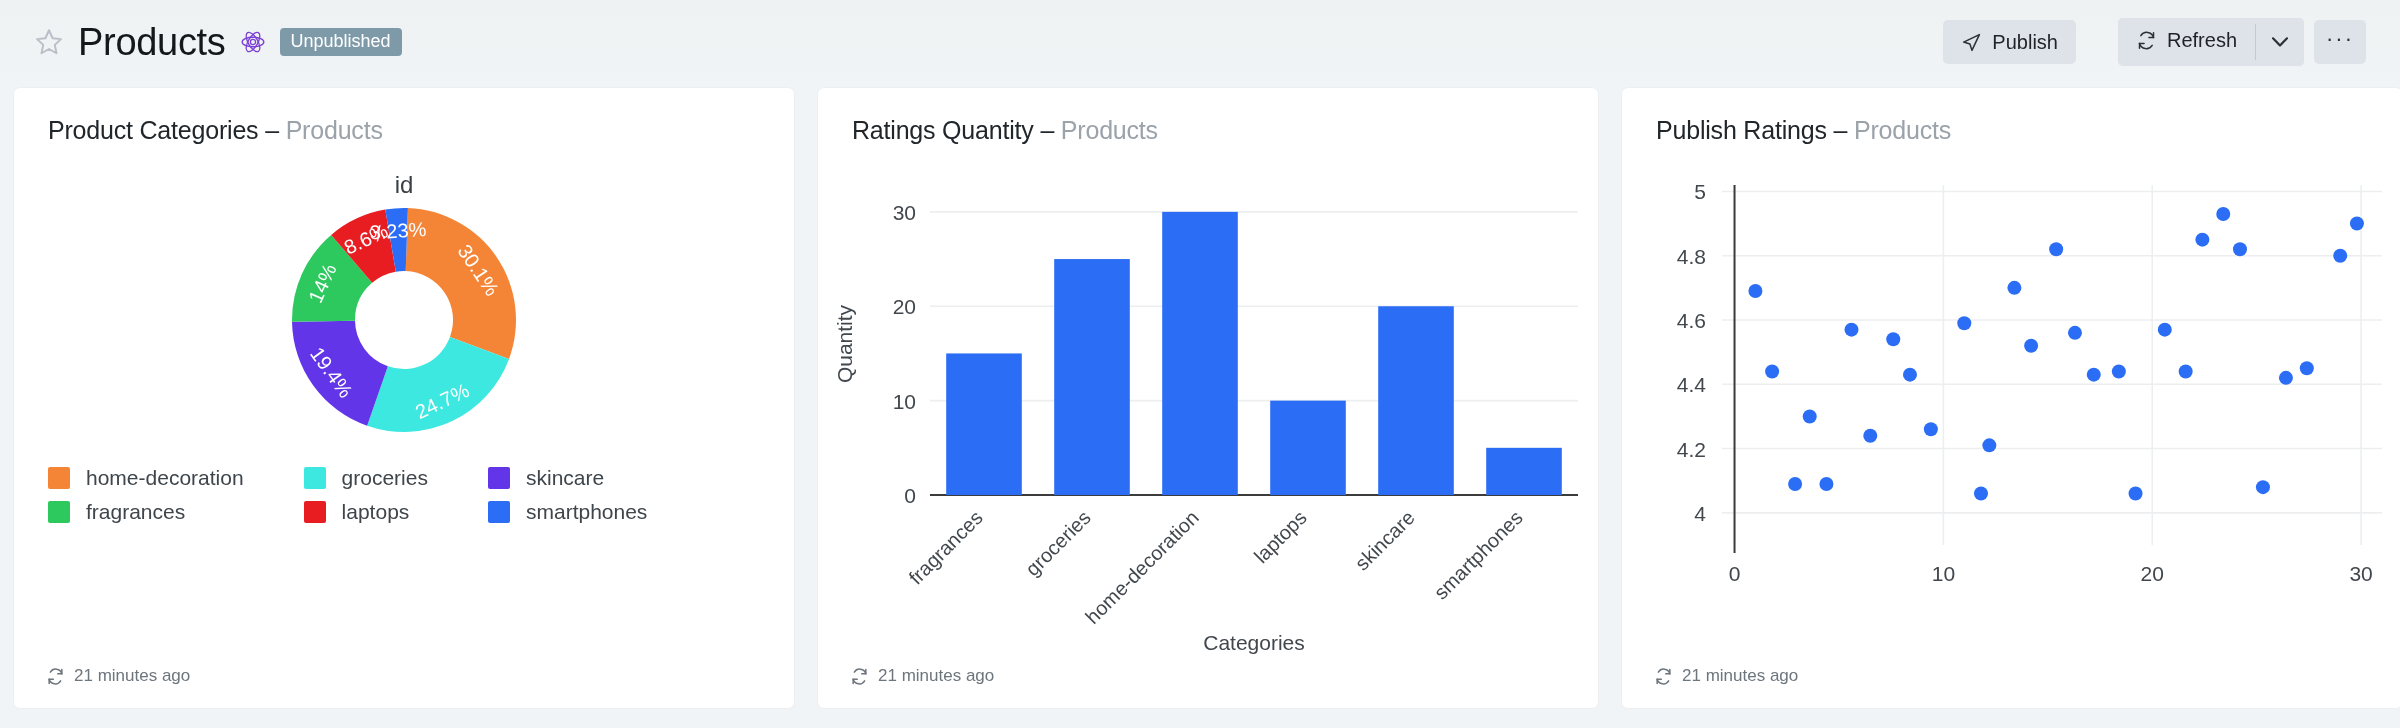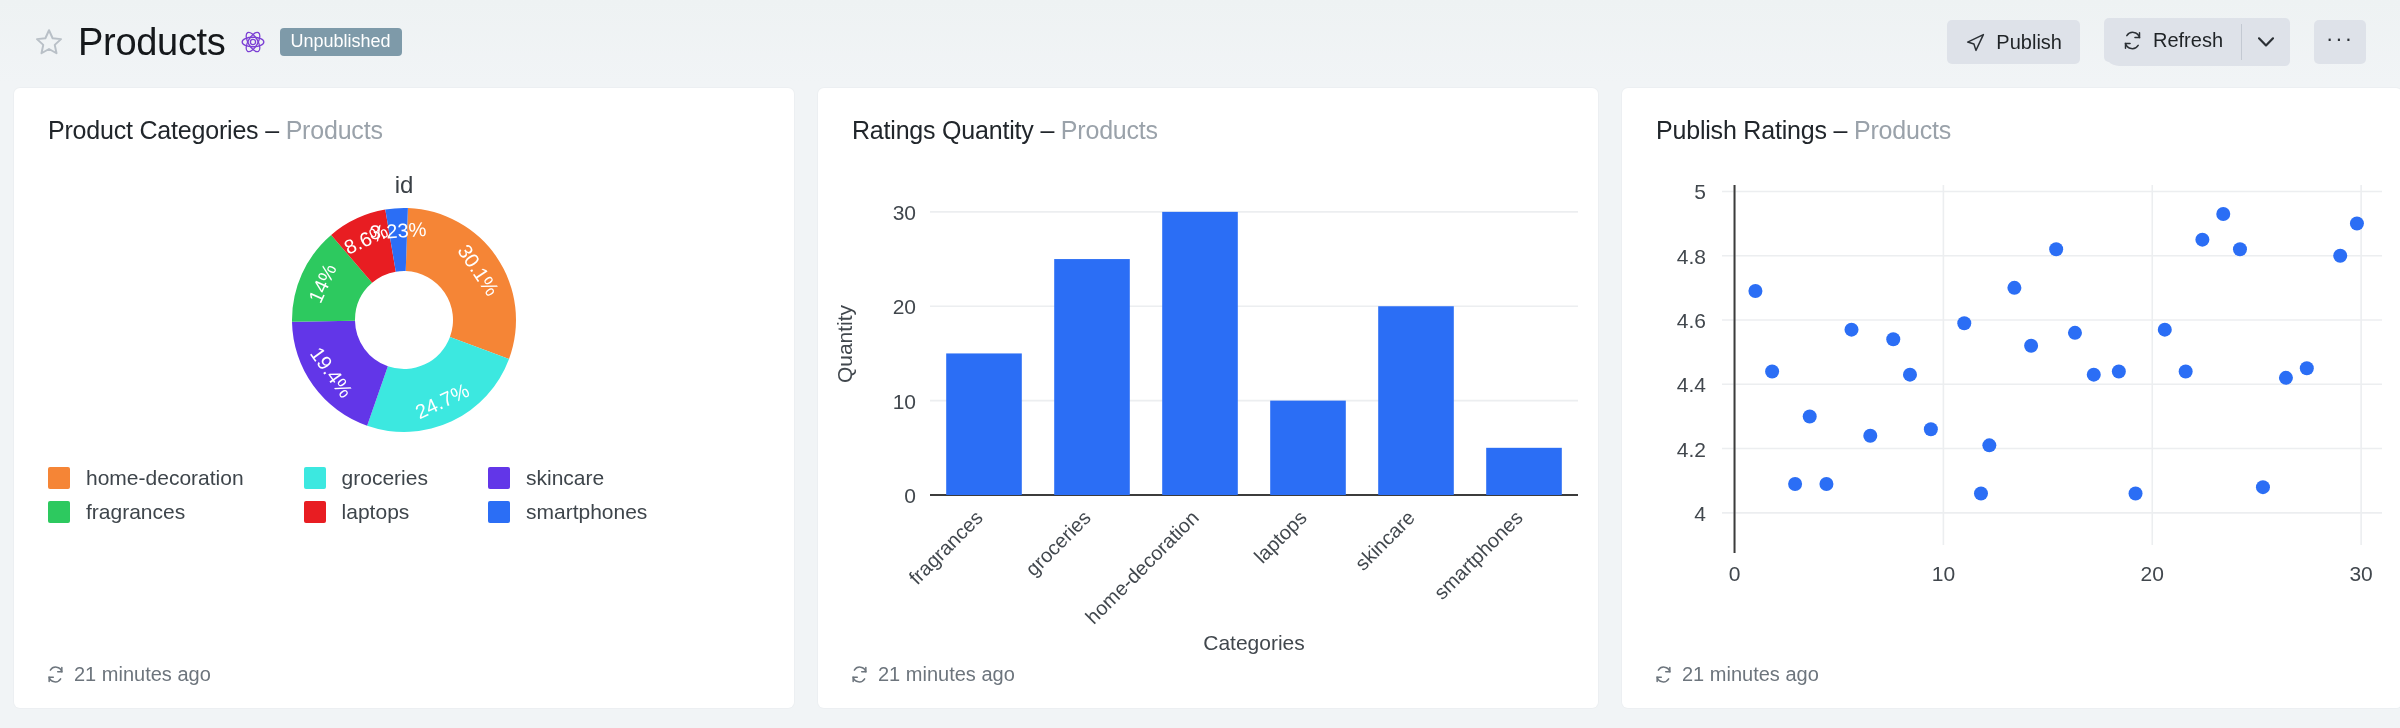--- a/index.html
+++ b/index.html
@@ -21,28 +21,28 @@
   .star-icon{width:30px;height:30px;display:block;}
   .page-title{font-size:38px;font-weight:400;letter-spacing:-0.3px;color:#15181b;}
   .atom-icon{width:26px;height:26px;display:block;}
   .badge{
     background:#7e9aa9;color:#fff;
     font-size:18px;border-radius:4px;
     padding:4px 11px 6px;line-height:1;
     font-weight:400;
     text-align:center;
   }
-  .topbar-right{margin-left:auto;display:flex;align-items:center;gap:24px;}
+  .topbar-right{margin-left:auto;display:flex;align-items:center;gap:10px;}
   .tbtn{
     background:#dee2e9;border:none;border-radius:5px;
     height:44px;display:flex;align-items:center;gap:10px;
     padding:0 18px;font-size:20px;color:#1f2326;
     font-family:"Liberation Sans", sans-serif;cursor:pointer;
   }
-  .split{display:flex;align-items:stretch;background:#dee2e9;border-radius:15px;height:48px;}
+  .split{display:flex;align-items:stretch;background:#dee2e9;border-radius:5px;height:48px;margin-left:32px;}
   .split .tbtn{border-radius:5px 0 0 5px;}
   .split .divider{width:1px;background:#c3c9d2;margin:6px 0;}
   .caret-btn{
     background:#dee2e9;border:none;border-radius:0 5px 5px 0;
     width:48px;display:flex;align-items:center;justify-content:center;cursor:pointer;
   }
   .more-btn{
     background:#dee2e9;border:none;border-radius:5px;
     width:52px;height:44px;display:flex;align-items:center;justify-content:center;
     font-size:22px;color:#2b3035;letter-spacing:2px;cursor:pointer;padding-bottom:8px;
@@ -62,21 +62,21 @@
     box-shadow:0 0 0 1px rgba(16,24,40,.02);
   }
   .card-title{
     font-size:25px;padding:0 34px;
     color:#21262b;font-weight:400;letter-spacing:-.2px;
   }
   .card-title .ds{color:#9aa2aa;}
   .card-footer{
     position:absolute;left:32px;bottom:22px;
     display:flex;align-items:center;gap:9px;
-    font-size:20px;color:#6d757d;
+    font-size:17px;color:#6d757d;
   }
   .refresh-sm{width:19px;height:19px;display:block;}
   .chart-area{position:relative;width:100%;}
   
   .legend{
     position:absolute;left:34px;top:378px;
     display:grid;grid-template-columns:auto auto auto;
     column-gap:60px;row-gap:10px;align-items:center;
   }
   .leg-item{display:flex;align-items:center;gap:16px;}

